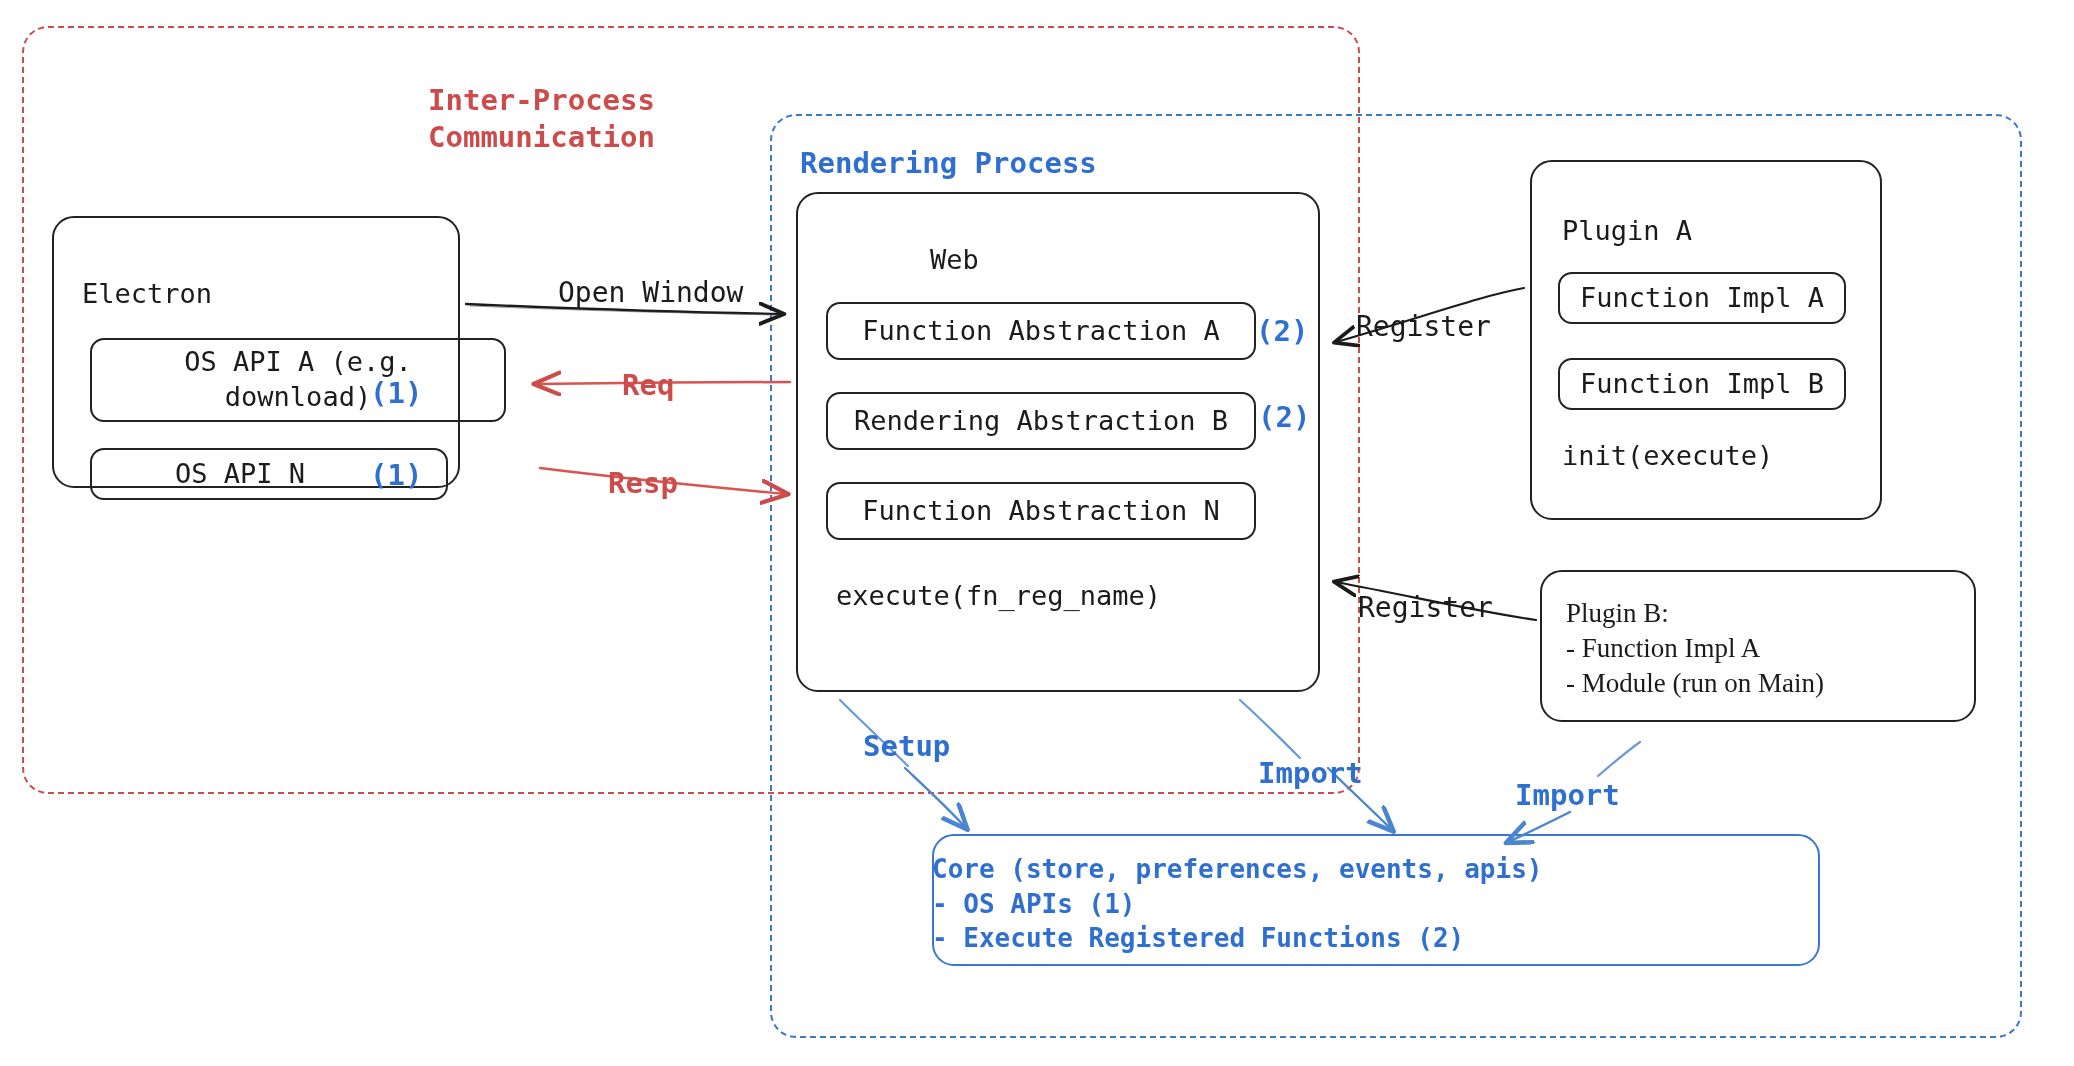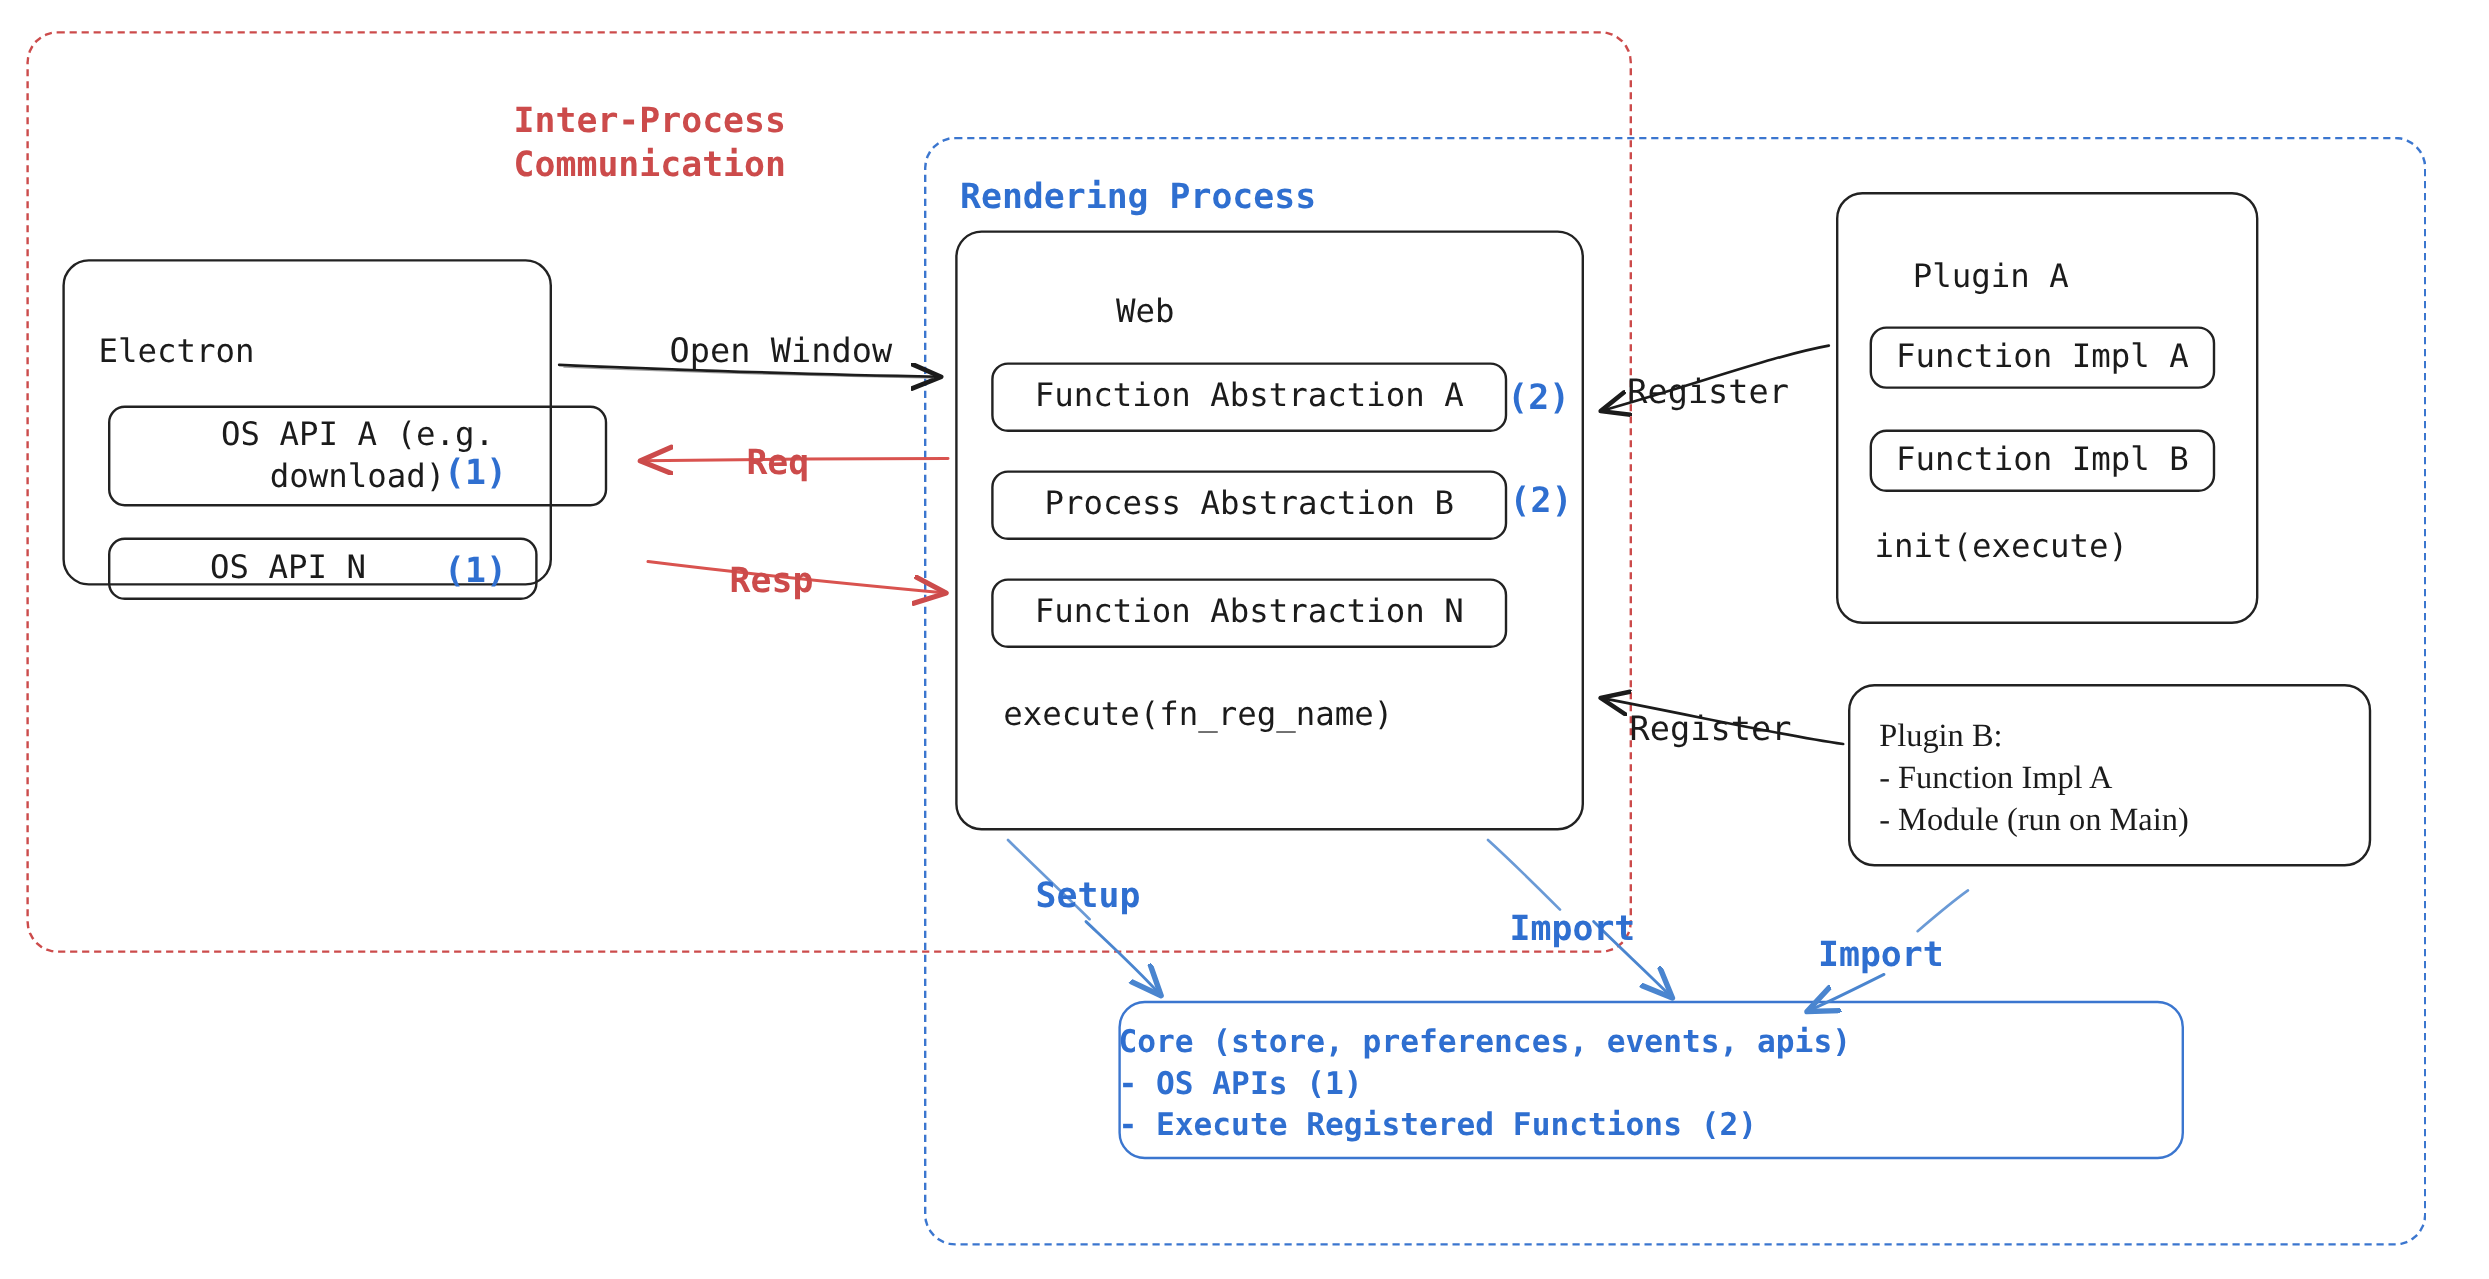--- a/index.html
+++ b/index.html
@@ -127,21 +127,21 @@
   .paren1 {
     position: absolute;
     font-size: 29px;
     color: #2f6fd0;
     font-weight: 600;
     white-space: pre;
   }
 
   
   .plugin-a-box  { left: 1530px; top: 160px; width: 352px; height: 360px; }
-  .plugin-a-lbl  { left: 1562px; top: 215px; margin-left: 32px; }
+  .plugin-a-lbl  { left: 1562px; top: 215px; }
   .fi-a          { left: 1558px; top: 272px; width: 288px; height: 52px; }
   .fi-b          { left: 1558px; top: 358px; width: 288px; height: 52px; }
   .plugin-a-init { left: 1562px; top: 438px; }
 
   
   .plugin-b-box  { left: 1540px; top: 570px; width: 436px; height: 152px; }
   .plugin-b-text { left: 1566px; top: 596px; text-align: left; font-family: Liberation Serif, serif; }
 
   
   .core-box {
@@ -207,21 +207,21 @@
 
   <div class="box web-box"></div>
   <div class="box-title web-lbl">Web</div>
 
   <div class="box inner fa-a">
     <div class="inner-text">Function Abstraction A</div>
   </div>
   <div class="paren2 paren2-a">(2)</div>
 
   <div class="box inner fa-b">
-    <div class="inner-text">Process Abstraction B</div>
+    <div class="inner-text">Rendering Abstraction B</div>
   </div>
   <div class="paren2 paren2-b">(2)</div>
 
   <div class="box inner fa-n">
     <div class="inner-text">Function Abstraction N</div>
   </div>
 
   <div class="box-text web-exec">execute(fn_reg_name)</div>
 
   <div class="box plugin-a-box"></div>

